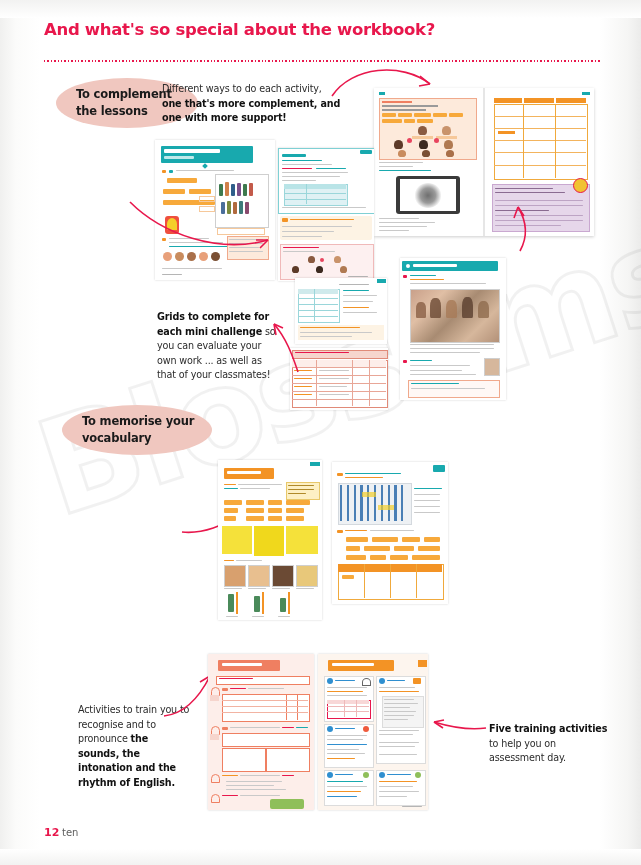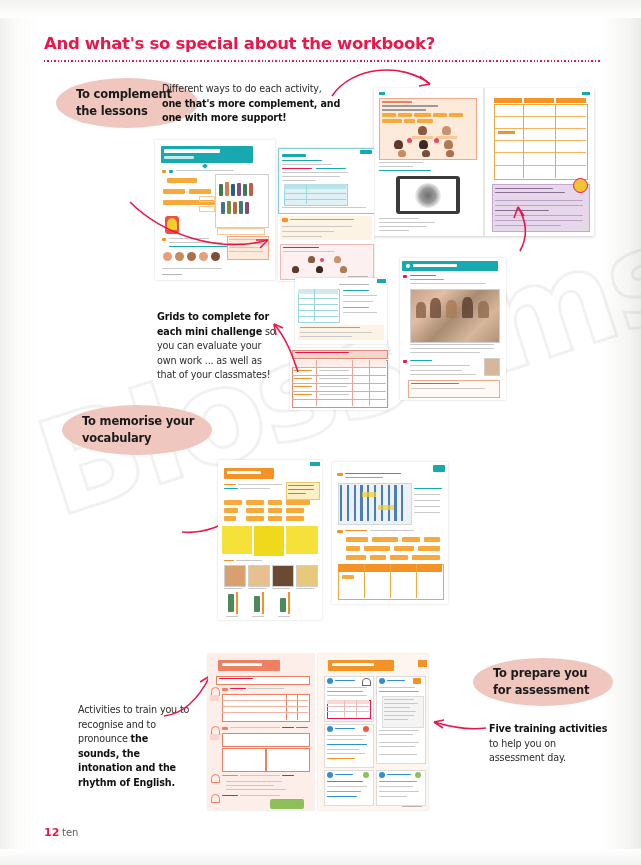--- a/index.html
+++ b/index.html
@@ -35,21 +35,21 @@
     letter-spacing:-4px;
     transform:rotate(-18deg);
     transform-origin:left top;
     white-space:nowrap;
     pointer-events:none;
     user-select:none;
   }
 
   
   .heading{
-    position:absolute;left:44px;top:34px;
+    position:absolute;left:44px;top:20px;
     color:#e8174c;
     font-family:"DejaVu Sans", sans-serif;
     font-weight:bold;
     font-size:16.5px;
     letter-spacing:-0.3px;
     white-space:nowrap;
     text-align:center;
   }
   .heading-rule{
     position:absolute;left:44px;top:60px;width:556px;height:2px;
@@ -623,26 +623,20 @@
     <div class="bar" style="left:69px;top:120px;width:24px;background:#2f8fd0;"></div>
     <div class="blk" style="left:97px;top:118px;width:6px;height:6px;background:#8fbf5a;border-radius:50%;"></div>
     <div class="bar" style="left:61px;top:127px;width:38px;background:#f39325;"></div>
     <div class="bar" style="left:61px;top:132px;width:34px;"></div>
     <div class="bar" style="left:61px;top:137px;width:40px;"></div>
     <div class="bar" style="left:61px;top:142px;width:28px;"></div>
 
     <div class="bar" style="left:84px;top:152px;width:20px;background:#b5b5b5;"></div>
   </div>
 
-  <div class="bubble" style="left:473px;top:658px;width:140px;height:48px;">
-    <span>
-      <i style="font-style:normal;">To prepare you</i><br>
-      <i style="font-style:normal;">for assessment</i>
-    </span>
-  </div>
 
   <div class="note" style="left:489px;top:722px;width:124px;">
     <b>Five training activities</b><span> to help you on assessment day.</span>
   </div>
 
   <svg class="arrow" style="left:430px;top:714px;" width="58" height="20" viewBox="0 0 58 20">
     <path d="M56,14 C42,16 24,14 4,8" stroke="#e8174c" stroke-width="1.6" fill="none"></path>
     <path d="M4,8 L14,6 M4,8 L13,14" stroke="#e8174c" stroke-width="1.6" fill="none"></path>
   </svg>
 

